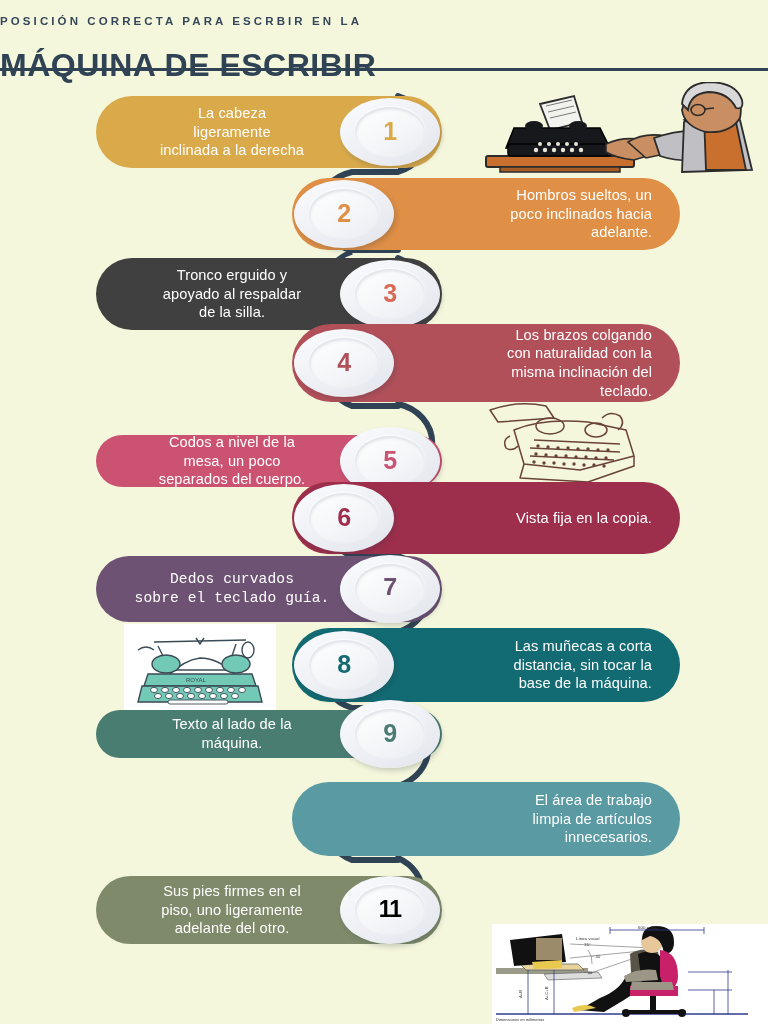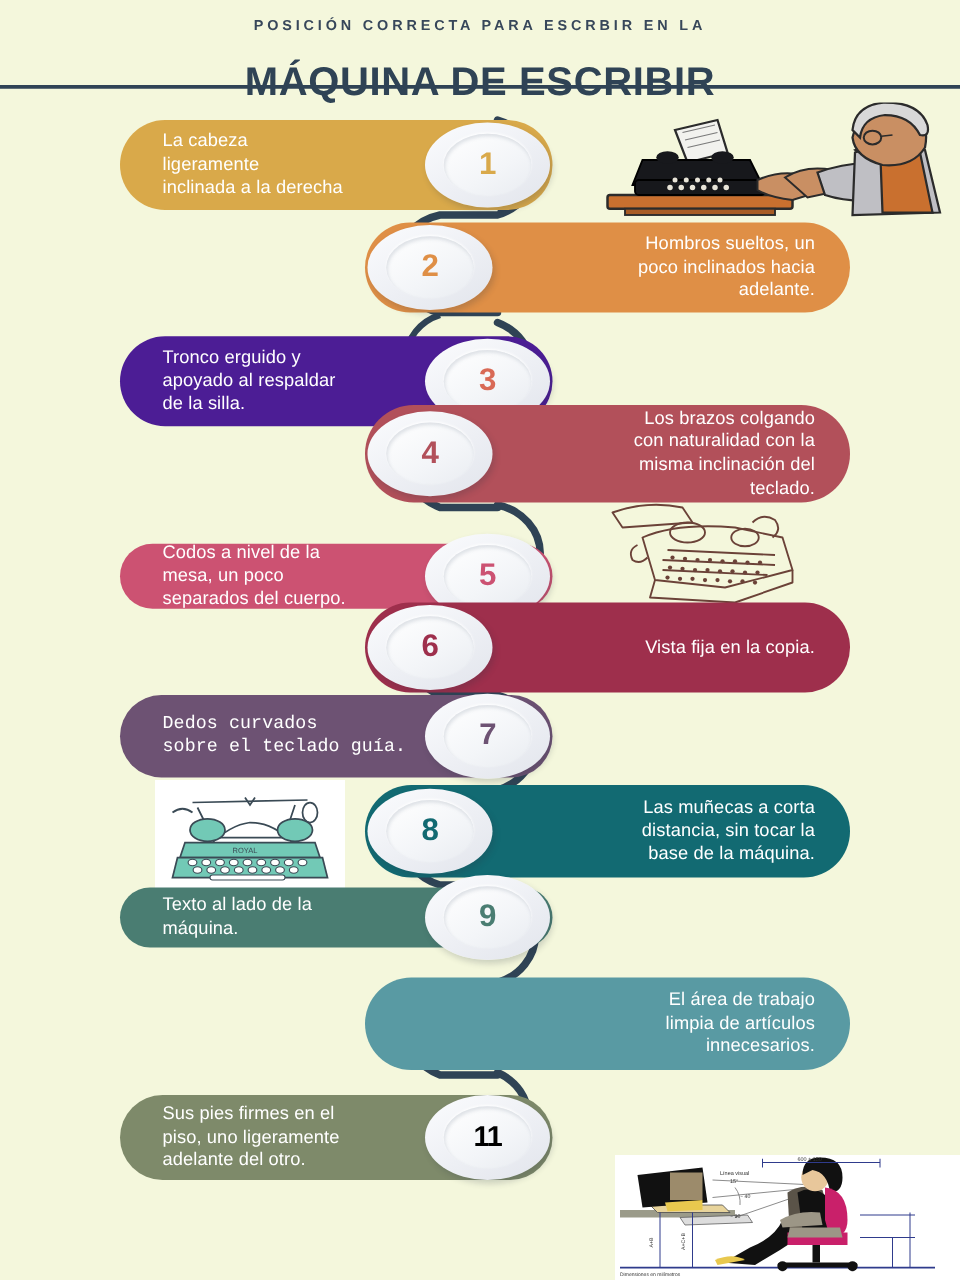--- a/index.html
+++ b/index.html
@@ -16,21 +16,20 @@
     font-family: "Liberation Sans", sans-serif;
     position: relative;
   }
 
   
   #header {
     position: absolute;
     left: 0; top: 0;
     width: 768px;
     height: 70px;
-    text-align: center;
     padding-top: 10px;
   }
   #kicker {
     font-size: 11.5px;
     letter-spacing: 3.1px;
     font-weight: 700;
     color: #37475A;
     text-transform: uppercase;
     line-height: 1;
     padding-top: 6px;
@@ -81,21 +80,21 @@
   .row.right { left: 292px; flex-direction: row; }
 
   .pill-text {
     font-size: 14.6px;
     line-height: 1.28;
     color: #FFFFFF;
     font-weight: 400;
     letter-spacing: 0.1px;
     white-space: pre-line;
   }
-  .row.left  .pill-text { padding-left: 34px; padding-right: 4px; flex: 1; }
+  .row.left  .pill-text { padding-left: 34px; padding-right: 4px; flex: 1; text-align: center; }
   .row.right .pill-text { padding-left: 8px;  padding-right: 28px; flex: 1; text-align: right; }
 
   
   .medallion {
     position: relative;
     width: 104px;
     height: 72px;
     flex: 0 0 104px;
     display: flex;
     align-items: center;
@@ -362,21 +361,21 @@
     <div class="row right" style="top: 178px; height: 72px; width: 388px; background: rgb(223, 143, 70); left: 292px;">
       <div class="medallion">
         <div class="disc-outer"></div>
         <div class="disc-inner"></div>
         <div class="num" style="color: rgb(223, 143, 70);">2</div>
       </div>
       <div class="pill-text">Hombros sueltos, un
 poco inclinados hacia
 adelante.</div>
     </div>
-    <div class="row left" style="top: 258px; height: 72px; width: 346px; background: #4c1d95; margin-top: 11px;">
+    <div class="row left" style="top: 258px; height: 72px; width: 346px; background: #404040;">
       <div class="pill-text">Tronco erguido y
 apoyado al respaldar
 de la silla.</div>
       <div class="medallion">
         <div class="disc-outer"></div>
         <div class="disc-inner"></div>
         <div class="num" style="color: rgb(217, 106, 86);">3</div>
       </div>
     </div>
     <div class="row right" style="top: 324px; height: 78px; width: 388px; background: rgb(178, 80, 90); left: 292px;">

